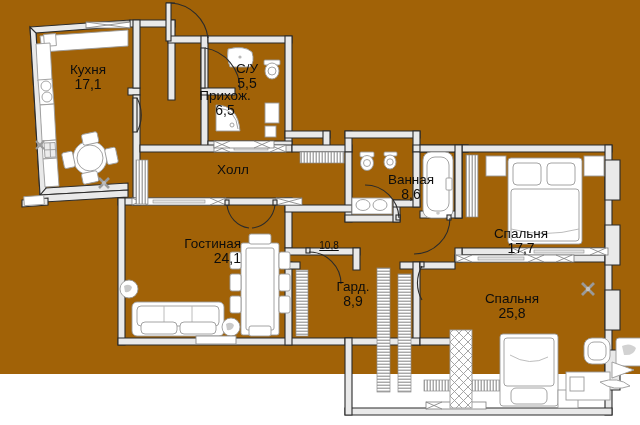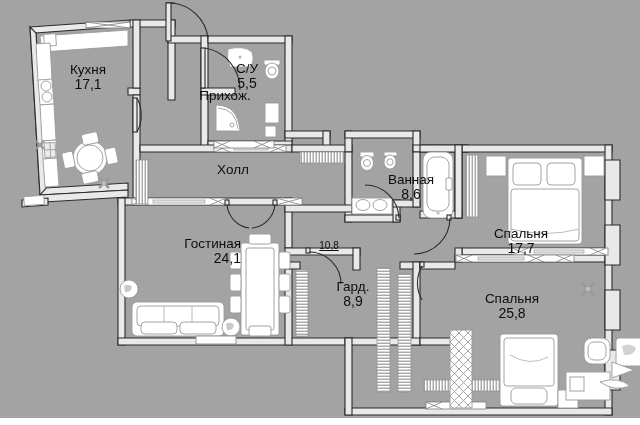--- a/index.html
+++ b/index.html
@@ -1,21 +1,21 @@
 <!DOCTYPE html>
 <html><head>
 <meta charset="utf-8">
 <style>
   html,body{margin:0;padding:0;background:#ffffff;}
   body{
     width:640px;height:425px;overflow:hidden;
     font-family:"Liberation Sans", sans-serif;
     color:#111111;
   }
-  #plan-root{position:relative;width:640px;height:418px;background:#a3a3a3;}
+  #plan-root{position:relative;width:640px;height:374px;background:#a16207;}
   svg#floorplan{position:absolute;left:0;top:0;width:640px;height:425px;display:block;}
   .room-label{
     position:absolute;
     text-align:center;
     color:#0d0d0d;
     line-height:1.12;
     white-space:nowrap;
     pointer-events:none;
     user-select:none;
   }
@@ -393,20 +393,21 @@
     </g>
   </svg>
 
   <div class="room-label" style="left:48px;top:62px;width:80px;">
     <span class="rm-name">Кухня</span>
     <span class="rm-area">17,1</span>
   </div>
 
   <div class="room-label" style="left:140px;top:88px;width:84px;padding-left:43px;">
     <span class="rm-name">Прихож.</span>
+    <span class="rm-area">6,5</span>
   </div>
 
   <div class="room-label" style="left:213px;top:61px;width:68px;">
     <span class="rm-name">С/У</span>
     <span class="rm-area">5,5</span>
   </div>
 
   <div class="room-label" style="left:195px;top:162px;width:76px;">
     <span class="rm-name">Холл</span>
   </div>

